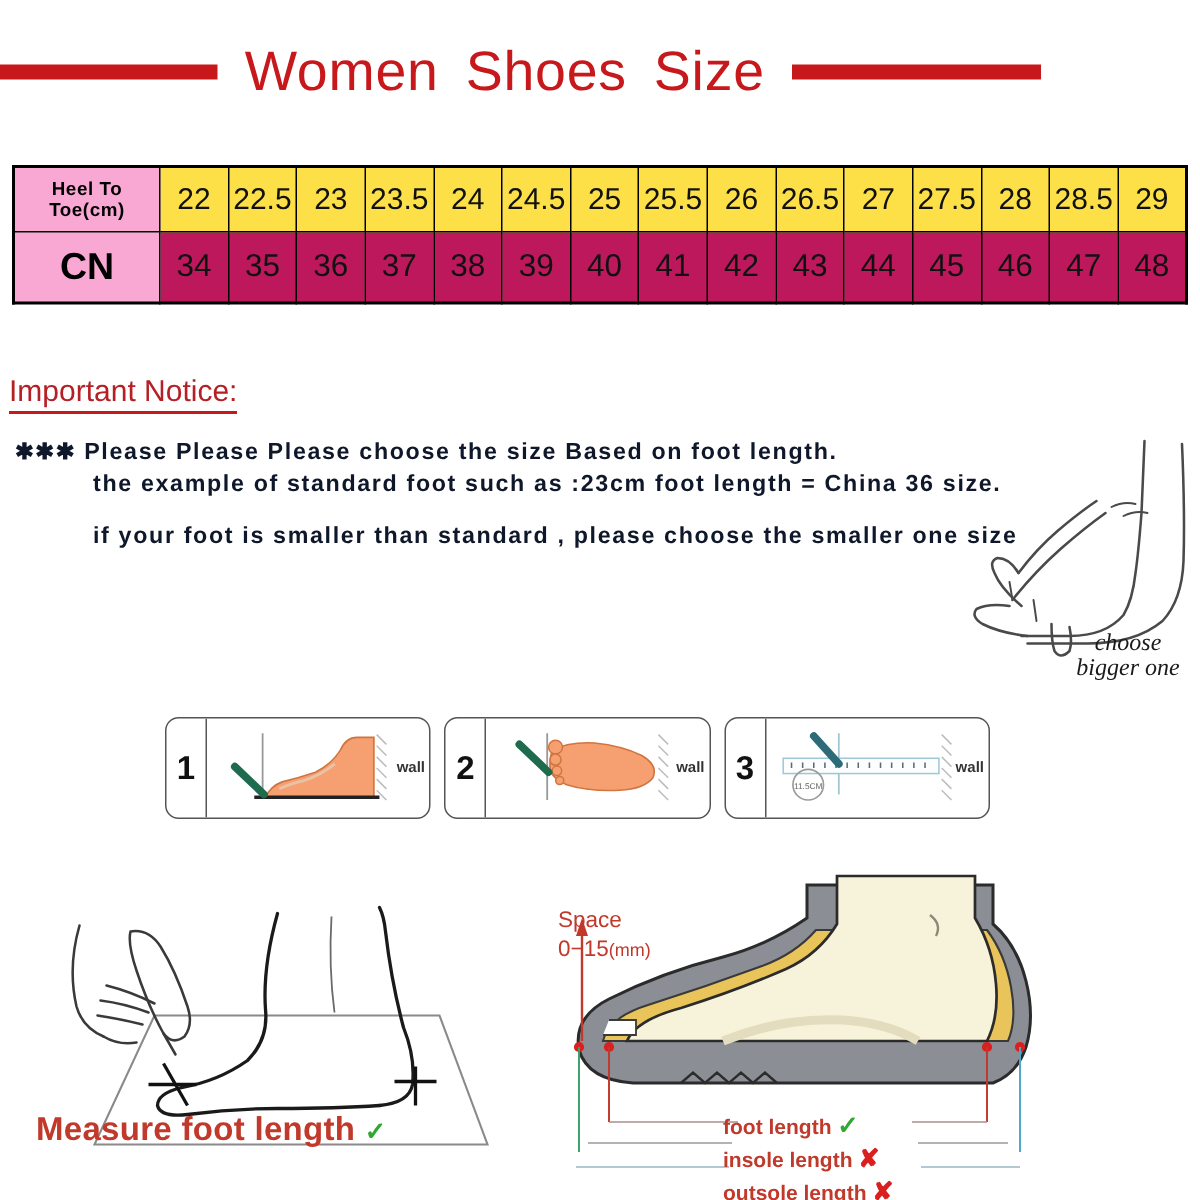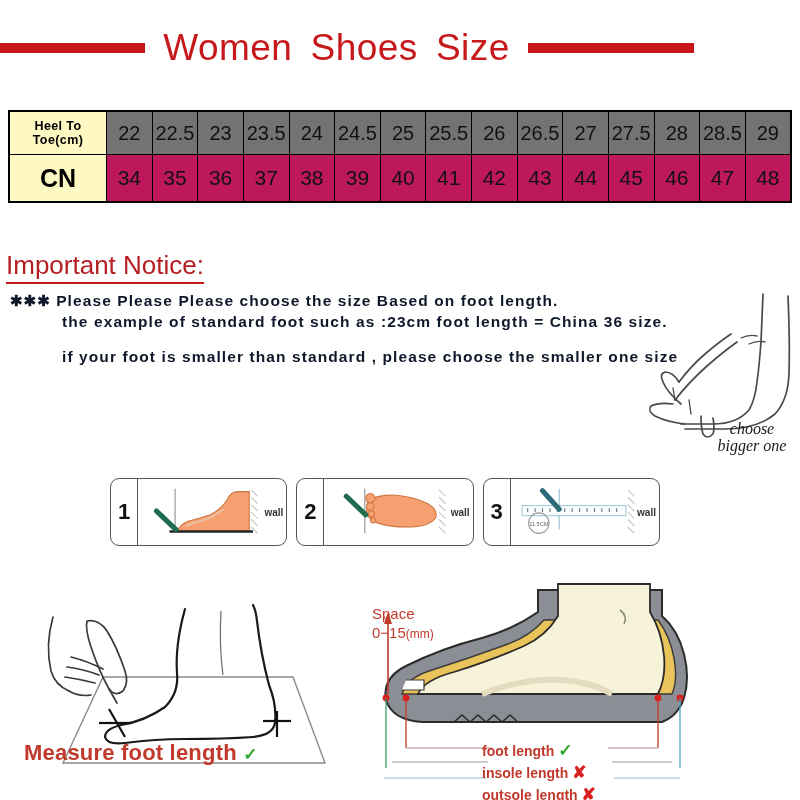--- a/index.html
+++ b/index.html
@@ -30,31 +30,31 @@
     border-collapse:collapse;table-layout:fixed;
     border:2px solid #000;
   }
   .size-table td{
     border:1.5px solid #000;
     text-align:center;vertical-align:middle;
     font-family:"Liberation Sans", sans-serif;
     padding:0;
   }
   .lbl-cell{
-    background:#fef9c3;width:96px;color:#000;
+    background:#f9a8d4;width:96px;color:#000;
   }
   .lbl-head{font-size:12.5px;font-weight:bold;letter-spacing:0.4px;height:42px;
     font-family:"Liberation Mono", monospace;}
   .lbl-cn{font-size:25px;font-weight:bold;height:46px;}
-  .cm-cell{background:#737373;font-size:20px;color:#111;height:42px;}
+  .cm-cell{background:#fde047;font-size:20px;color:#111;height:42px;}
   .cn-cell{background:#be185d;font-size:21px;color:#111;height:46px;}
   
   .notice-title{
     position:absolute;left:6px;top:250px;
-    color:#B52025;font-size:26px;
+    color:#B52025;font-size:20px;
     border-bottom:2px solid #C7181C;padding-bottom:1px;
   }
   .notice-block{position:absolute;left:10px;top:292px;width:660px;color:#0f172a;font-weight:bold;}
   .n-line{font-size:15.5px;letter-spacing:1.1px;white-space:nowrap;margin-bottom:3px;}
   .stars{letter-spacing:1px;font-size:15px;}
   .indent{padding-left:52px;}
   .gap{height:14px;}
   
   .foot-sketch{position:absolute;left:645px;top:282px;width:150px;height:170px;}
   .choose-txt{

